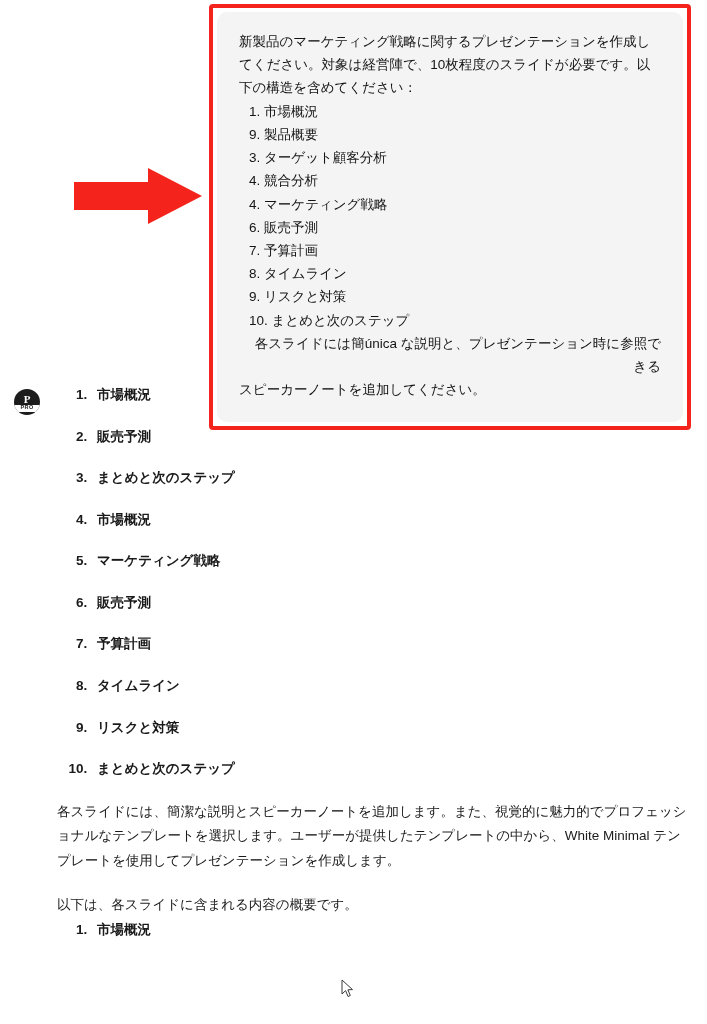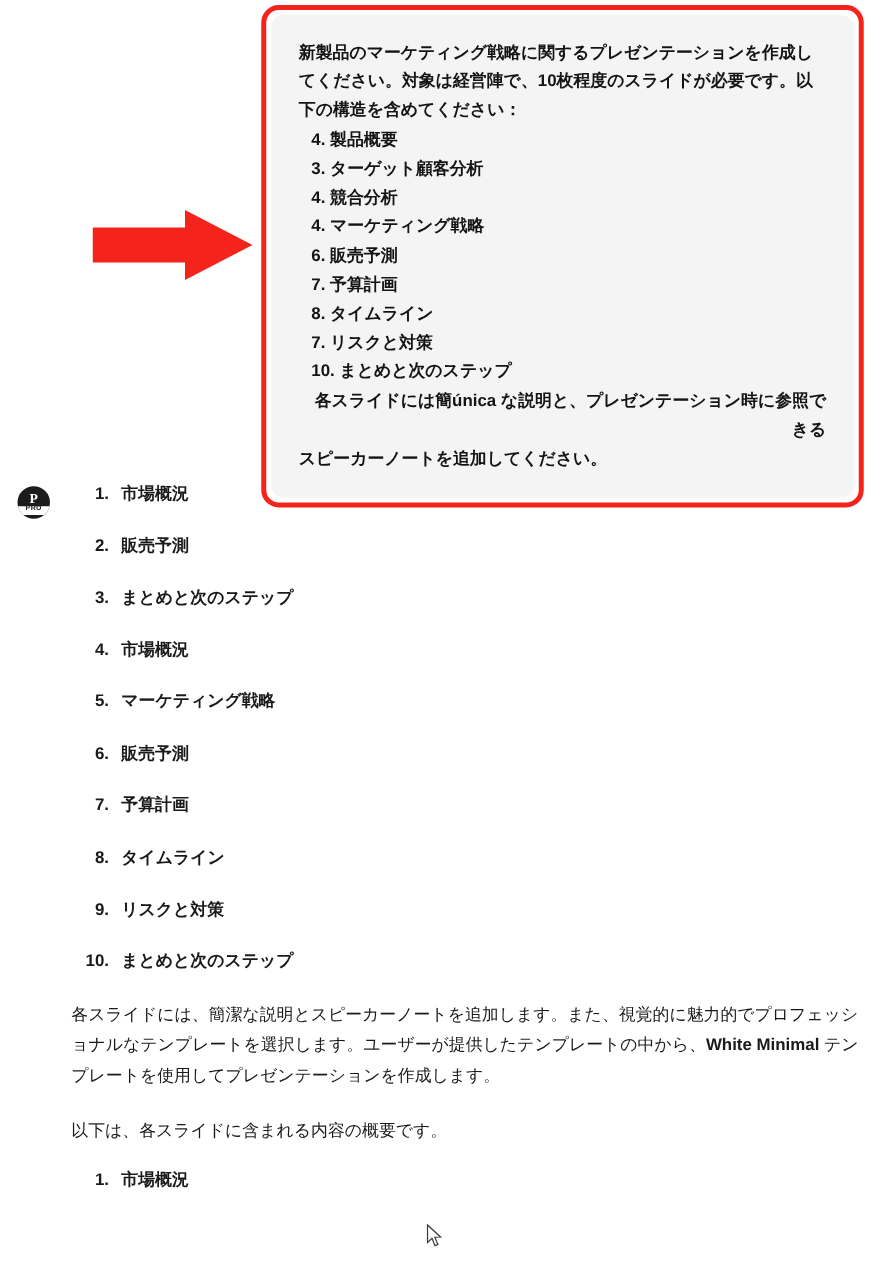--- a/index.html
+++ b/index.html
@@ -18,24 +18,23 @@
 
   
   .prompt-wrap {
     position: absolute;
     left: 209px;
     top: 4px;
     width: 482px;
   }
   .prompt-highlight {
     border: 4px solid #f4241d;
-    border-radius: 14px;
+    border-radius: 4px;
     padding: 0;
     box-sizing: border-box;
-    font-weight: bold;
   }
   .prompt-bubble {
     background: #f4f4f4;
     border-radius: 10px;
     margin: 4px;
     padding: 18px 22px 20px 22px;
     box-sizing: border-box;
     font-size: 13.5px;
     line-height: 1.72;
     color: #141414;
@@ -113,21 +112,21 @@
   .answer-body {
     margin-left: 43px;
     font-size: 13.5px;
     line-height: 1.82;
     color: #1a1a1a;
   }
   .answer-body p {
     margin: 0 0 20px 0;
   }
   .answer-body p.tight {
-    margin-bottom: 14px;
+    margin-bottom: 0;
   }
   ol.main-list {
     margin: 0 0 18px 0;
     padding: 0 0 0 34px;
     list-style: decimal;
   }
   ol.main-list > li {
     font-weight: bold;
     margin-bottom: 17px;
     padding-left: 6px;
@@ -136,48 +135,49 @@
     margin: 0 0 10px 0;
     padding: 0 0 0 34px;
     list-style: decimal;
   }
   ol.outline-list > li {
     font-weight: bold;
     padding-left: 6px;
     margin-bottom: 12px;
   }
   .bold-inline {
-    font-weight: bold;
+    font-weight: normal;
   }
 
   
   .cursor {
     position: absolute;
     left: 341px;
     top: 979px;
     width: 14px;
     height: 20px;
   }
 </style>
 </head>
 <body>
 
 <div class="prompt-wrap">
   <div class="prompt-highlight">
     <div class="prompt-bubble">
       <p>新製品のマーケティング戦略に関するプレゼンテーションを作成してください。対象は経営陣で、10枚程度のスライドが必要です。以下の構造を含めてください：</p>
       <ul class="prompt-list">
-        <li>4. 製品概要</li>
+        <li>1. 市場概況</li>
+        <li>9. 製品概要</li>
         <li>3. ターゲット顧客分析</li>
         <li>4. 競合分析</li>
         <li>4. マーケティング戦略</li>
         <li>6. 販売予測</li>
         <li>7. 予算計画</li>
         <li>8. タイムライン</li>
-        <li>7. リスクと対策</li>
+        <li>9. リスクと対策</li>
         <li>10. まとめと次のステップ</li>
       </ul>
       <p class="prompt-tail">各スライドには簡única な説明と、プレゼンテーション時に参照できる</p>
       <p class="prompt-tail-2">スピーカーノートを追加してください。</p>
     </div>
   </div>
 </div>
 
 <div class="arrow">
   <svg width="128" height="56" viewBox="0 0 128 56" xmlns="http://www.w3.org/2000/svg">

